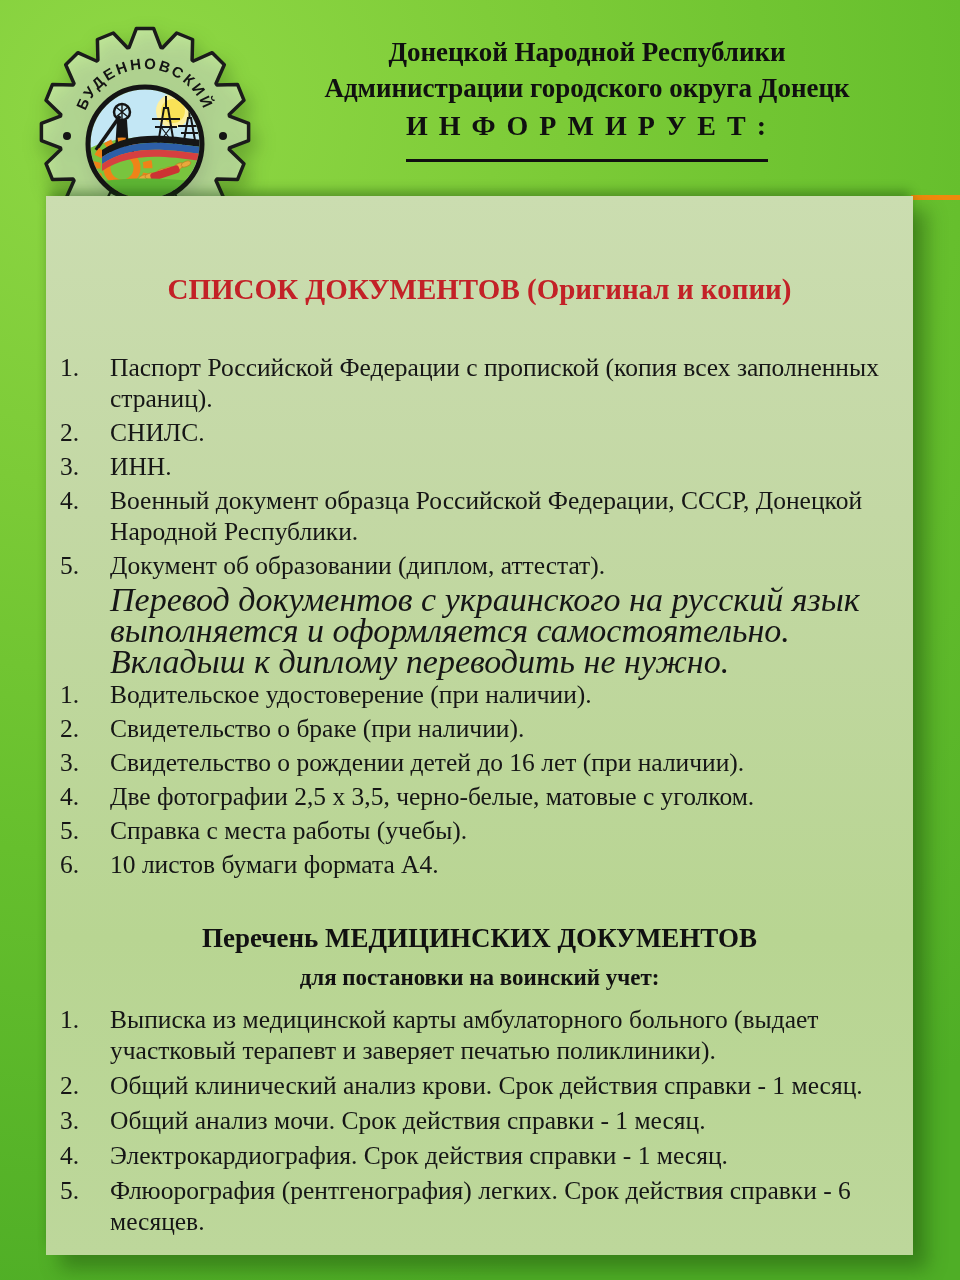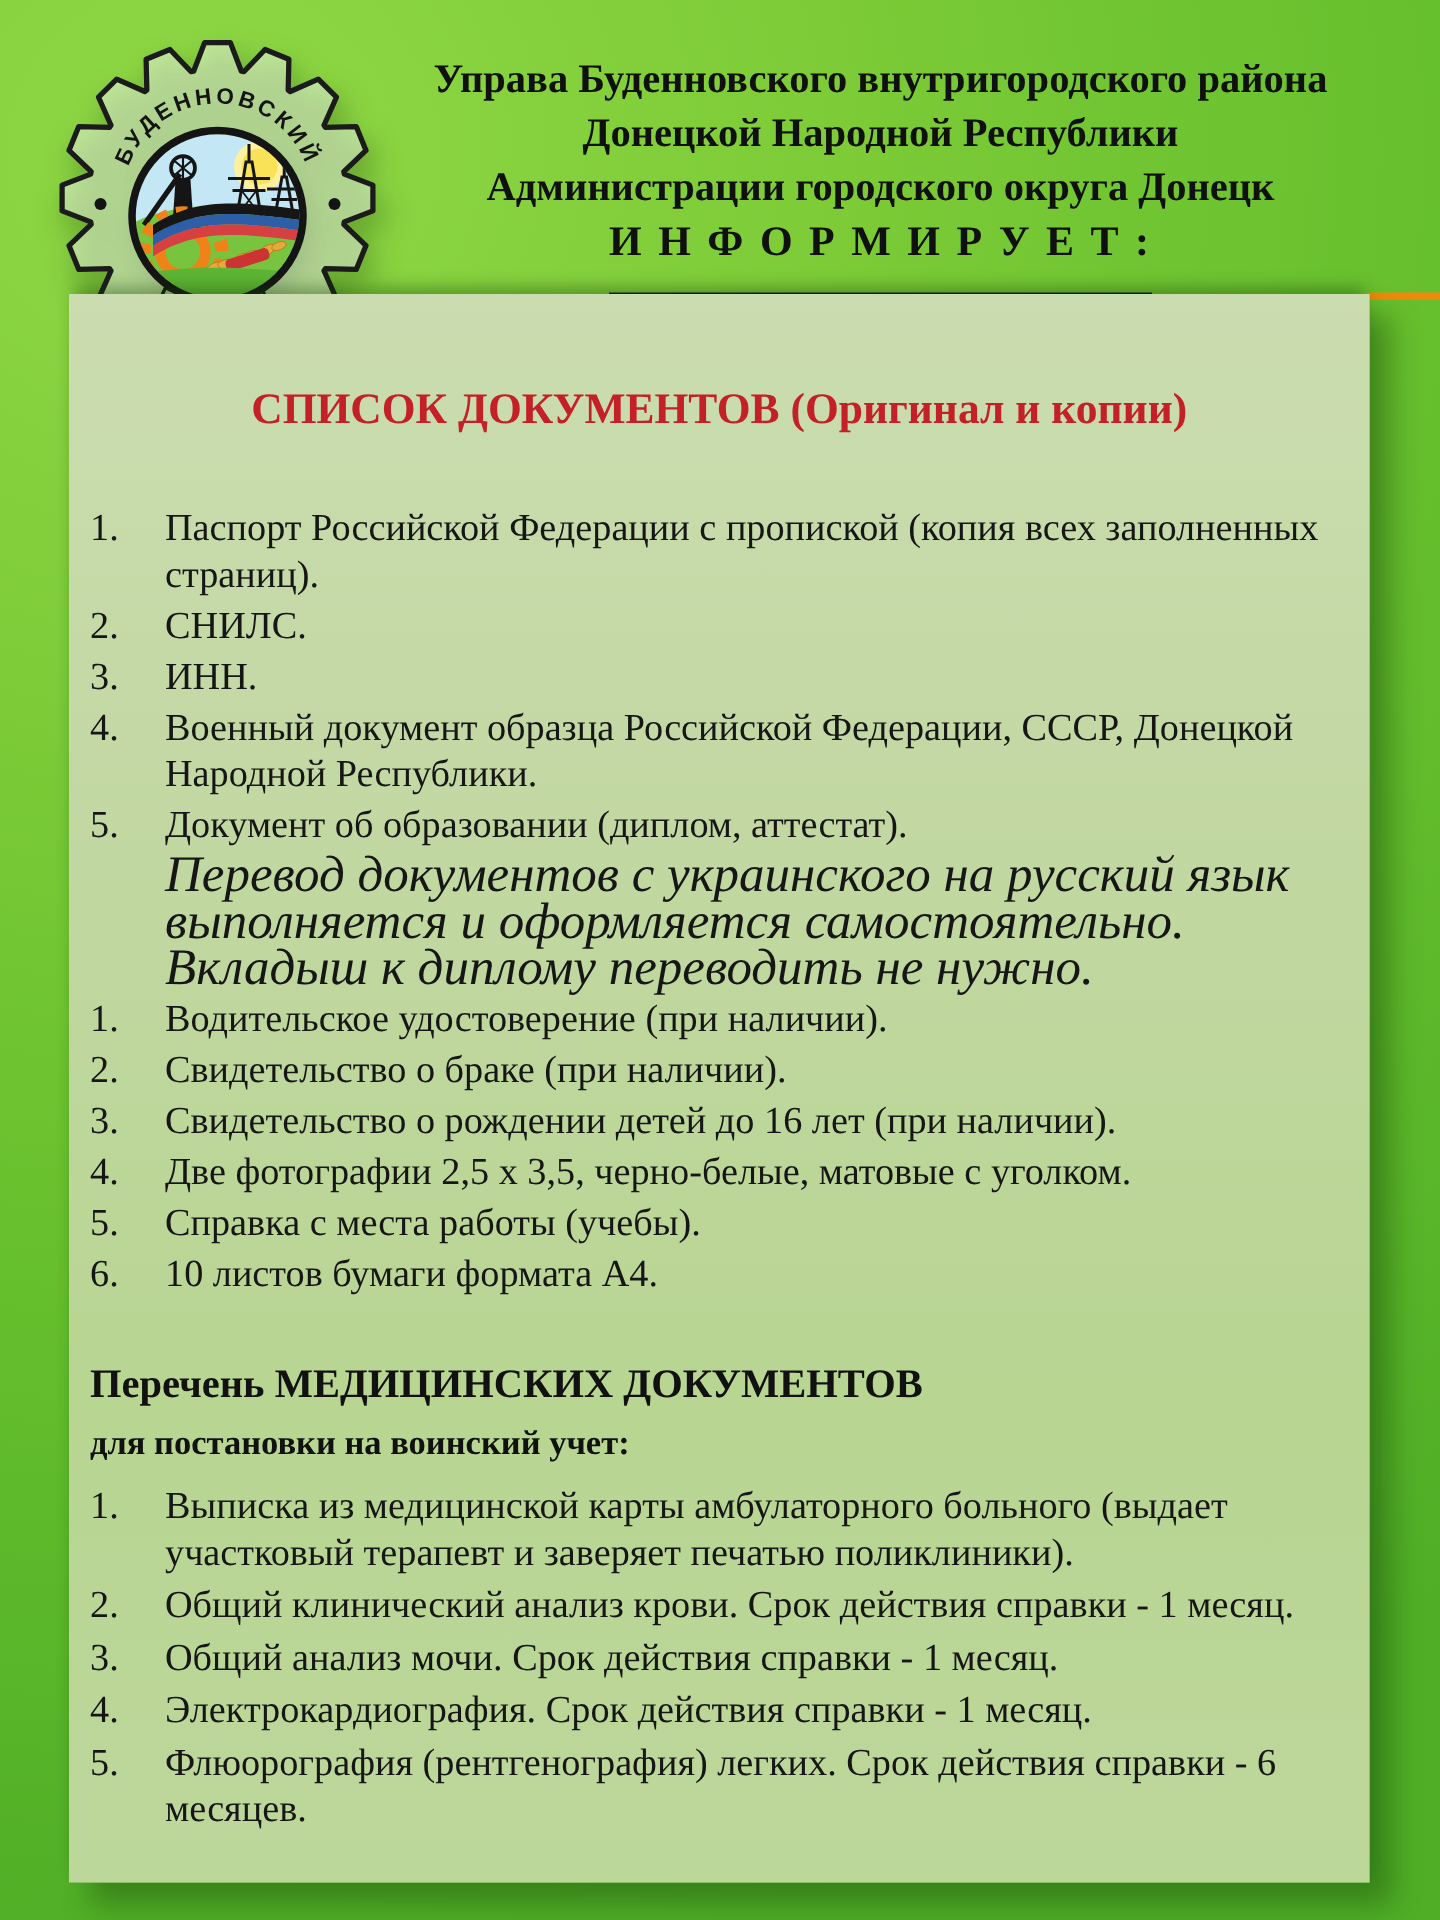--- a/index.html
+++ b/index.html
@@ -14,33 +14,33 @@
   .announce{margin-top:4px;}
   .announce span{
     display:inline-block;font-weight:bold;font-size:28px;letter-spacing:2px;
     border-bottom:3px solid #101010;padding-bottom:17px;color:#101010;white-space:nowrap;
   }
   
   .orange-line{position:absolute;left:911px;top:195px;width:49px;height:5px;background:#f08a0c;}
   
   .panel{
     position:absolute;left:46px;top:196px;width:867px;height:1059px;box-sizing:border-box;
-    padding:56px 30px 0 14px;overflow:hidden;
+    padding:72px 30px 0 14px;overflow:hidden;
     background:linear-gradient(180deg,#cbddb0 0%,#c3d8a4 30%,#b8d592 70%,#bdd79b 100%);
     box-shadow:0 -8px 10px -3px rgba(25,70,10,.40), 14px 14px 18px rgba(25,70,10,.42);
   }
   .panel-title{margin:0 -16px 42px 0;text-align:center;color:#c32127;font-weight:bold;
     font-size:29px;line-height:42px;}
   .panel-title span{display:block;}
   .doc-list{margin:0;padding:0;list-style:none;font-size:25.5px;line-height:31px;}
   .doc-item{display:flex;margin-bottom:3px;}
   .doc-item .num{flex:0 0 50px;}
   .doc-item .txt{flex:1 1 auto;}
   .note{margin:2px 0 2px 50px;font-style:italic;font-size:34px;line-height:31px;}
-  .med-heading{margin:40px -16px 0 0;text-align:left;font-weight:bold;color:#111;}
+  .med-heading{margin:40px -16px 0 0;text-align:center;font-weight:bold;color:#111;}
   .med-heading .h1{display:block;font-size:27px;line-height:36px;}
   .med-heading .h2{display:block;font-size:23px;line-height:32px;margin-top:6px;}
   .med-list{margin-top:10px;}
   .med-list .doc-item{margin-bottom:4px;}
   
   .emblem{position:absolute;left:38px;top:26px;filter:drop-shadow(4px 10px 9px rgba(25,60,8,.5));}
   .arc-text{font-family:"Liberation Sans","DejaVu Sans",sans-serif;font-weight:bold;fill:#141414;}
 </style>
 </head>
 <body>
@@ -110,21 +110,20 @@
           <ellipse cx="148" cy="138" rx="5" ry="2.6" transform="rotate(-20 148 138)"></ellipse>
         </g>
         <rect x="112" y="143" width="30" height="8" rx="3" fill="#cc3333" transform="rotate(-18 127 147)"></rect>
       </g>
       <path d="M 52,158 C 80,150 130,152 162,156 L 162,176 L 52,176 Z" fill="#5eb534"></path>
     </g>
     <circle cx="107" cy="118" r="57" fill="none" stroke="#141414" stroke-width="5"></circle>
   </svg>
 
   <header class="masthead">
-    <div class="masthead-line">Управа Буденновского внутригородского района</div>
     <div class="masthead-line">Донецкой Народной Республики</div>
     <div class="masthead-line">Администрации городского округа Донецк</div>
     <div class="announce">
       <span>И Н Ф О Р М И Р У Е Т :</span>
     </div>
   </header>
 
   <div class="orange-line"></div>
 
   <section class="panel">

